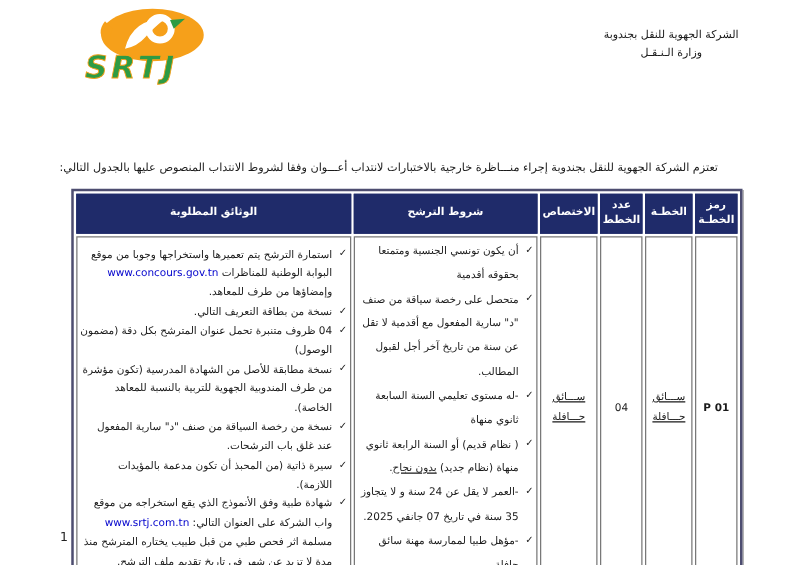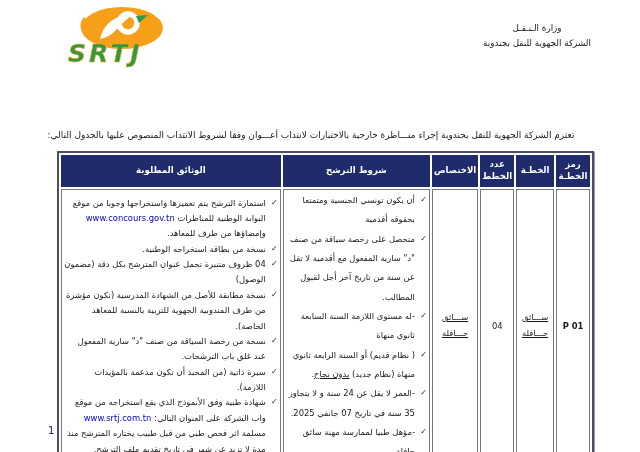--- a/index.html
+++ b/index.html
@@ -57,22 +57,22 @@
       <ellipse cx="66" cy="25" rx="41" ry="21" fill="#f6a01a"></ellipse>
       <path d="M30 32 Q20 24 28 14 L34 20 Z" fill="#f6a01a"></path>
       <path d="M44 36 Q50 12 76 12 Q66 20 60 27 Q54 34 44 36 Z" fill="#ffffff"></path>
       <circle cx="72" cy="20" r="9" fill="none" stroke="#ffffff" stroke-width="5.5"></circle>
       <path d="M80 13 L92 12 L83 20 Z" fill="#2e9b44"></path>
       <text x="12" y="59" font-family="DejaVu Sans, sans-serif" font-size="25" font-weight="bold" font-style="italic" fill="#2e9b44" stroke="#f6a01a" stroke-width="0.7" letter-spacing="3">SRTJ</text>
     </svg>
   </div>
 
   <div class="gov">
+    <div>الشركة الجهوية للنقل بجندوبة</div>
     <div>وزارة الـنـقـل</div>
-    <div>الشركة الجهوية للنقل بجندوبة</div>
   </div>
 
 
   <div class="intro">تعتزم الشركة الجهوية للنقل بجندوبة إجراء منـــاظرة خارجية بالاختبارات لانتداب أعـــوان وفقا لشروط الانتداب المنصوص عليها بالجدول التالي:</div>
 
   <table class="tbl">
     <colgroup>
       <col style="width:34px">
         <col style="width:38px">
         <col style="width:32px">
@@ -116,21 +116,21 @@
                 <span>أن يكون تونسي الجنسية ومتمتعا بحقوقه أقدمية</span><span class="emph"></span><span></span>
               </li>
 
               <li>
                 <span class="chk">✓</span>
                 <span>متحصل على رخصة سياقة من صنف "د" سارية المفعول مع أقدمية لا تقل عن سنة من تاريخ آخر أجل لقبول المطالب.</span><span class="emph"></span><span></span>
               </li>
 
               <li>
                 <span class="chk">✓</span>
-                <span>-له مستوى اللازمة السنة السابعة ثانوي منهاة</span><span class="emph"></span><span></span>
+                <span>-له مستوى تعليمي السنة السابعة ثانوي منهاة</span><span class="emph"></span><span></span>
               </li>
 
               <li>
                 <span class="chk">✓</span>
                 <span>( نظام قديم) أو السنة الرابعة ثانوي منهاة (نظام جديد) </span><span class="emph">بدون نجاح</span><span>.</span>
               </li>
 
               <li>
                 <span class="chk">✓</span>
                 <span>-العمر لا يقل عن 24 سنة و لا يتجاوز 35 سنة في تاريخ 07 جانفي 2025.</span><span class="emph"></span><span></span>
@@ -145,21 +145,21 @@
         <td class="listcell docs">
           <ul>
 
               <li>
                 <span class="chk">✓</span>
                 <span>استمارة الترشح يتم تعميرها واستخراجها وجوبا من موقع البوابة الوطنية للمناظرات </span><span class="link">www.concours.gov.tn</span><span> وإمضاؤها من طرف للمعاهد.</span>
               </li>
 
               <li>
                 <span class="chk">✓</span>
-                <span>نسخة من بطاقة استخراجه الوطنية.</span><span class="link"></span><span></span>
+                <span>نسخة من بطاقة التعريف التالي.</span><span class="link"></span><span></span>
               </li>
 
               <li>
                 <span class="chk">✓</span>
                 <span>04 ظروف متنبرة تحمل عنوان المترشح بكل دقة (مضمون الوصول)</span><span class="link"></span><span></span>
               </li>
 
               <li>
                 <span class="chk">✓</span>
                 <span>نسخة مطابقة للأصل من الشهادة المدرسية (تكون مؤشرة من طرف المندوبية الجهوية للتربية بالنسبة للمعاهد الخاصة).</span><span class="link"></span><span></span>

